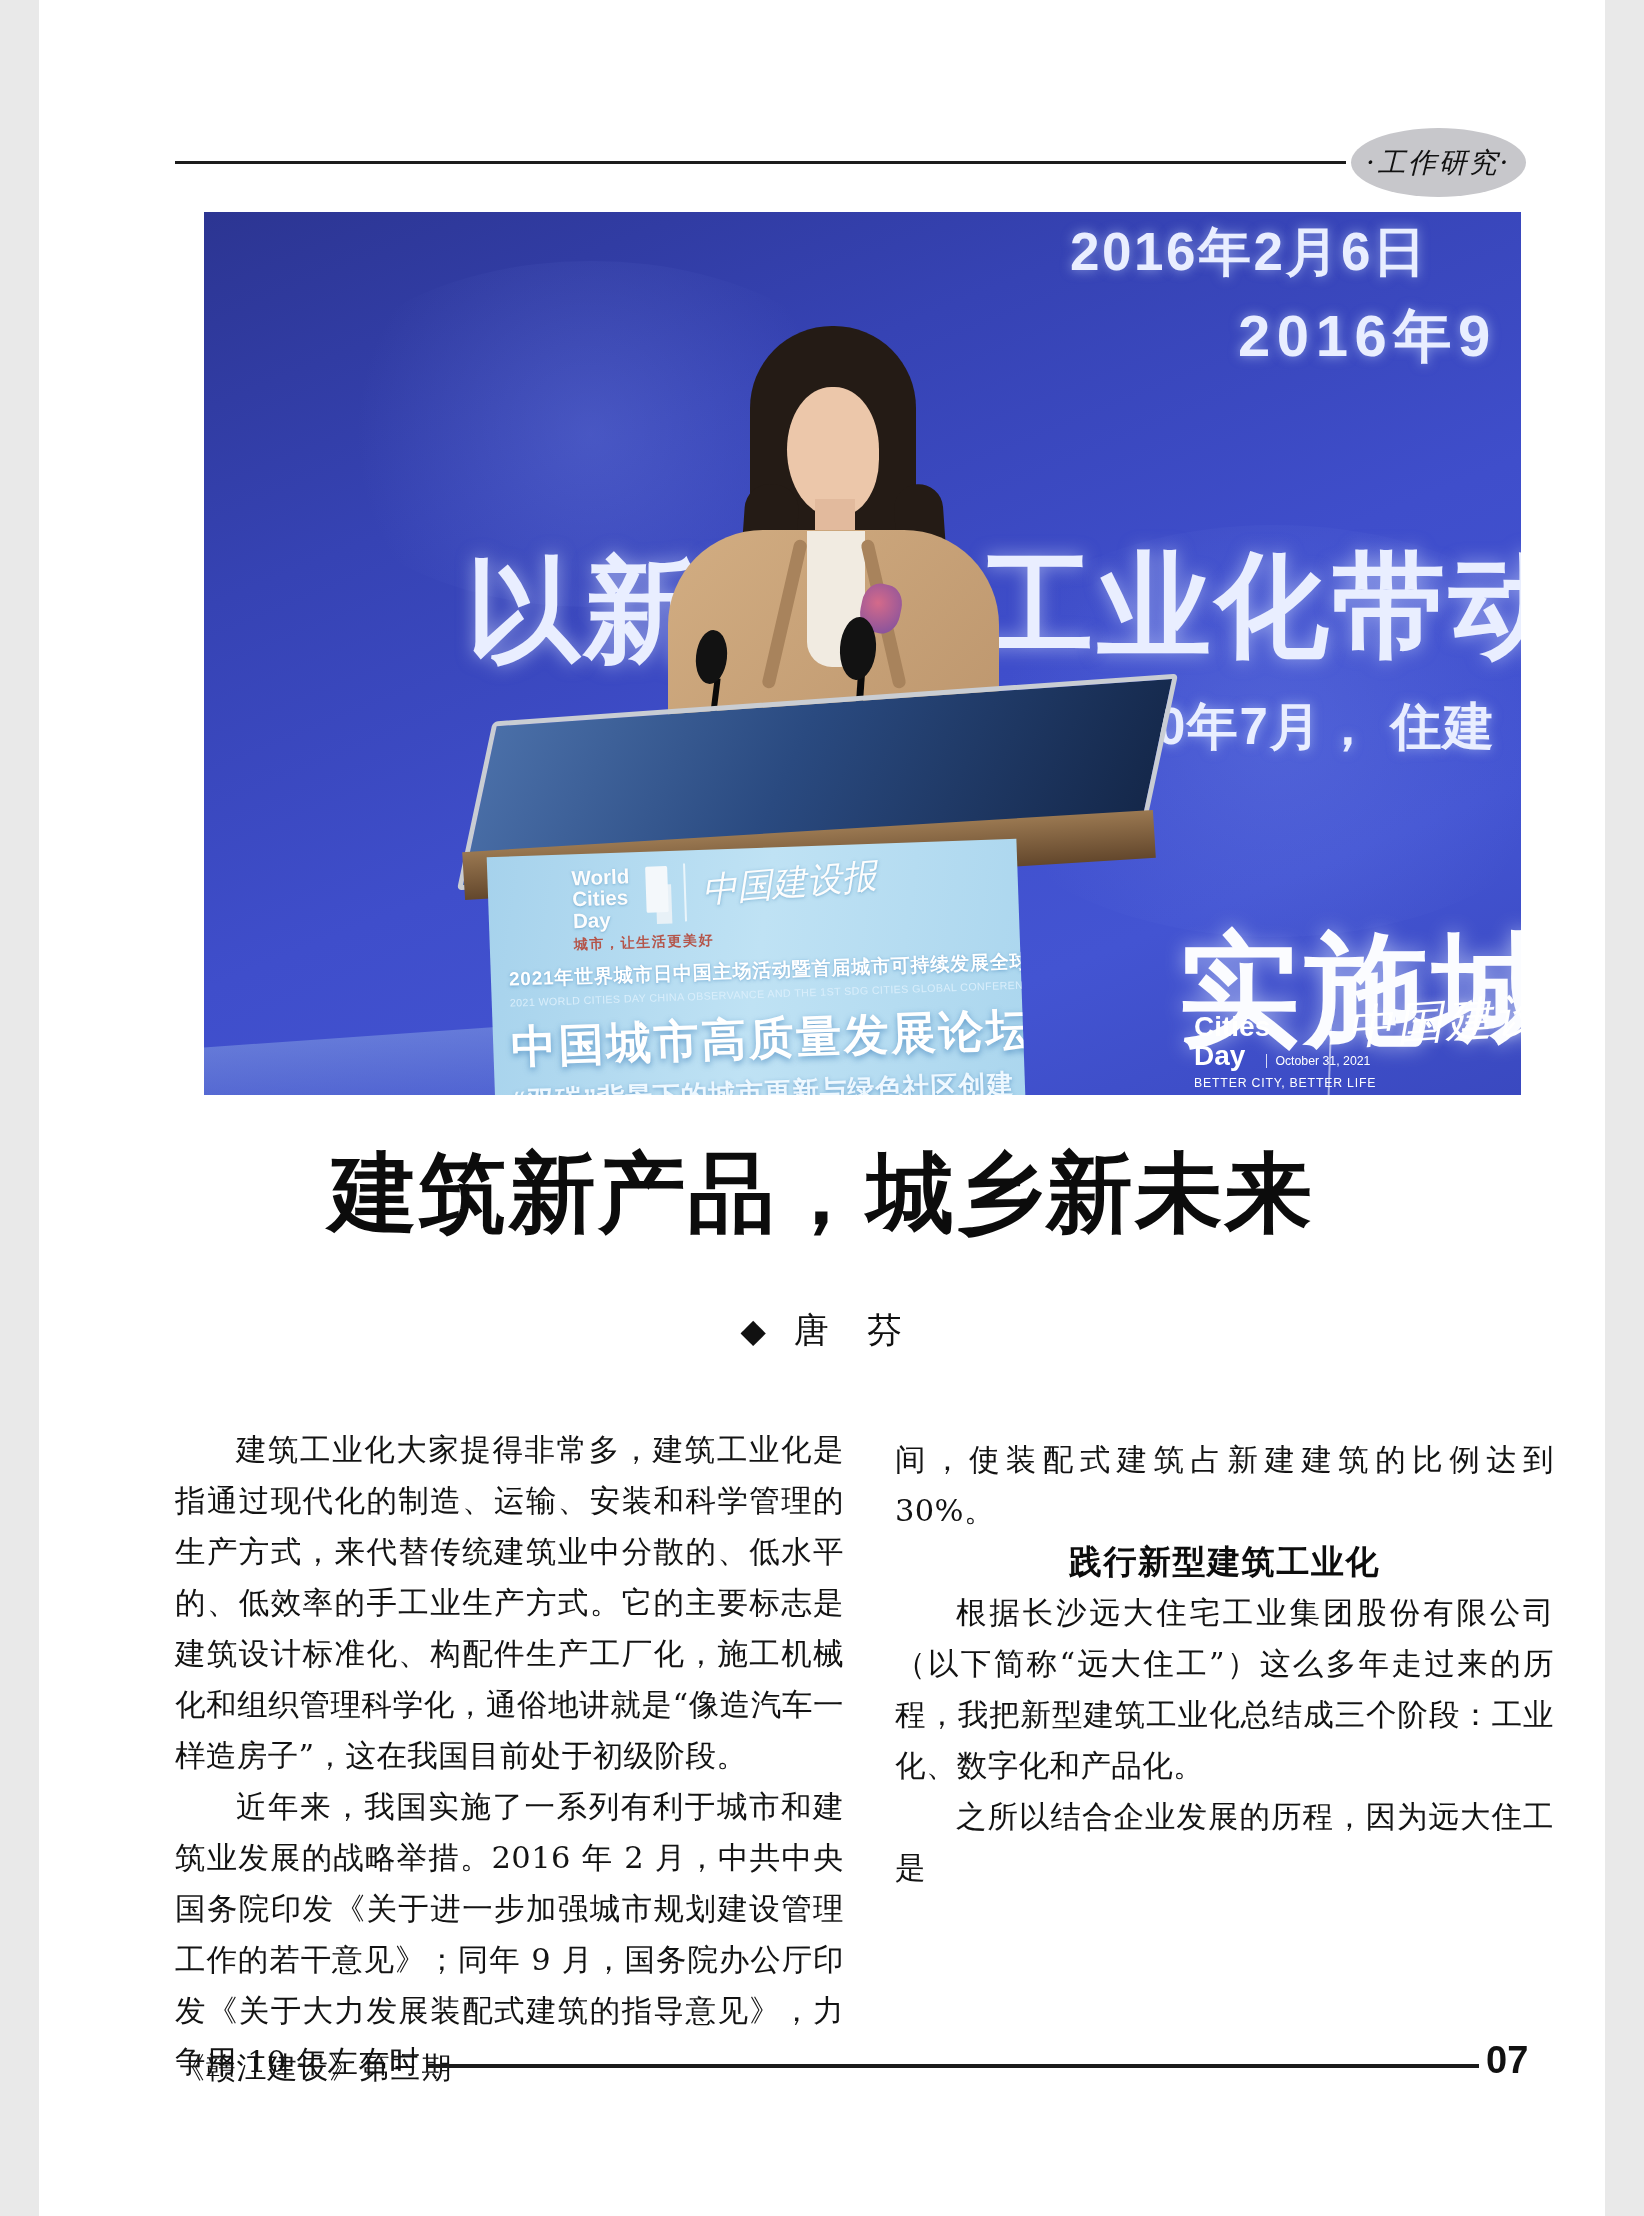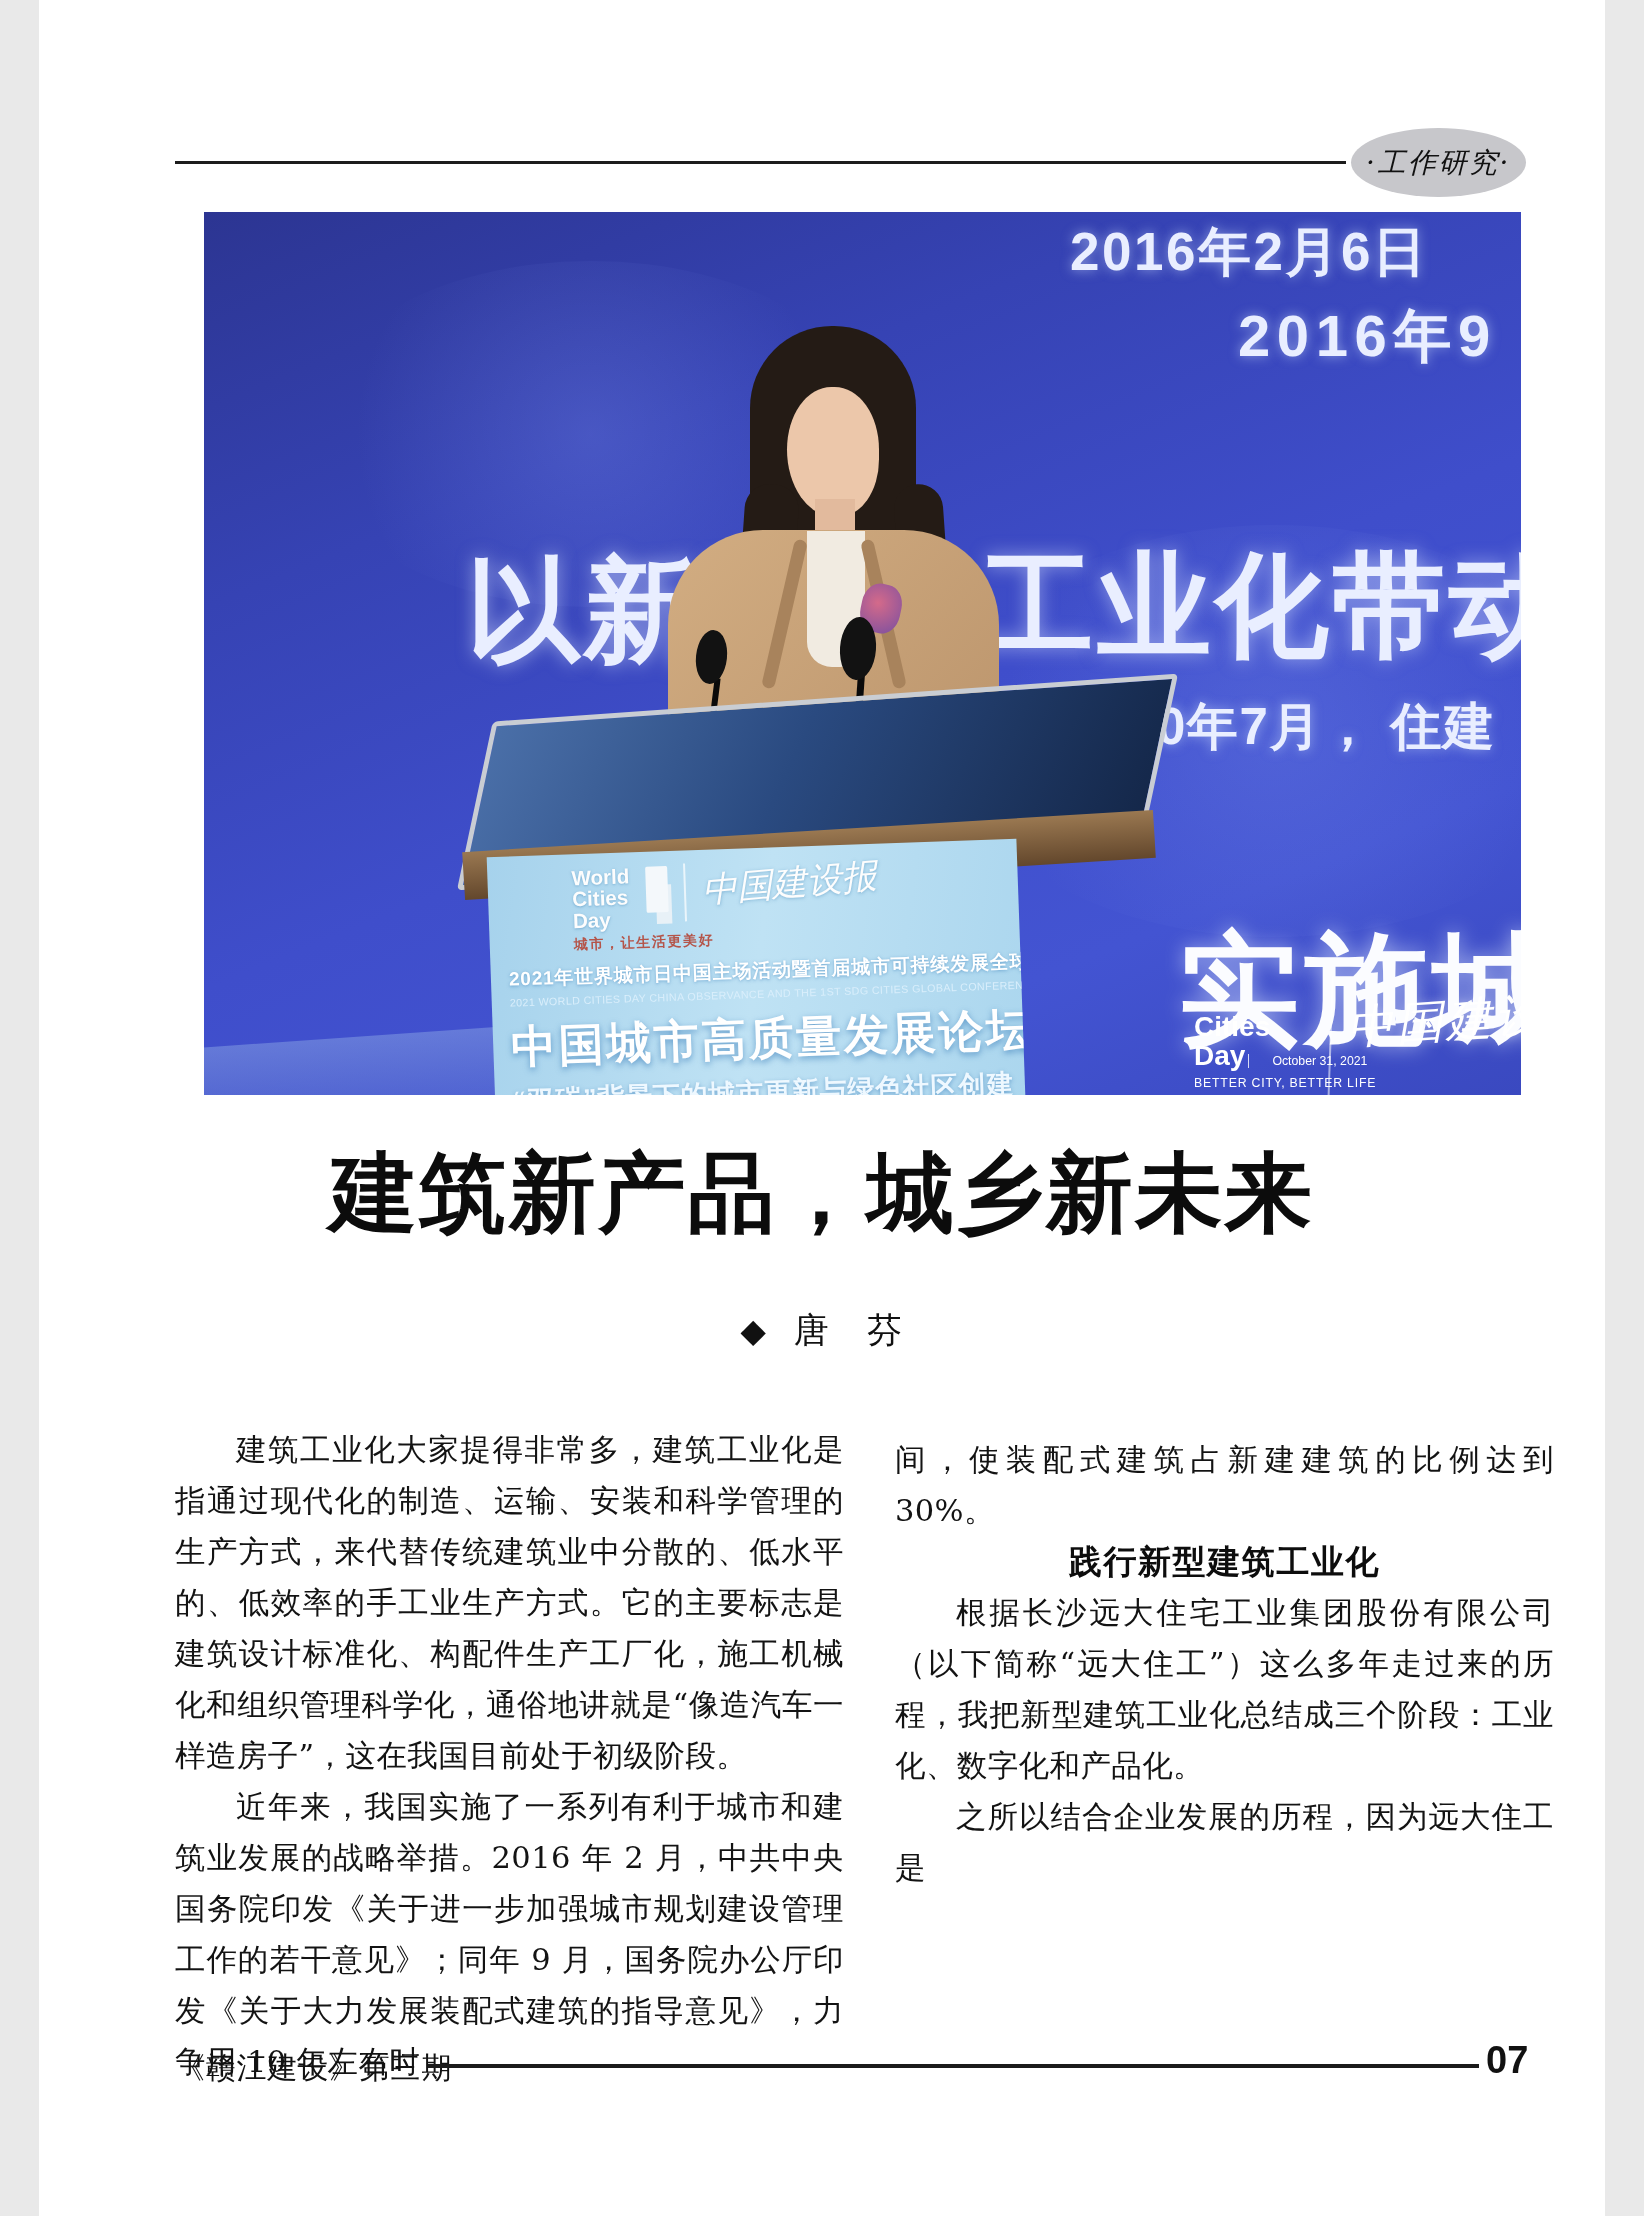--- a/index.html
+++ b/index.html
@@ -85,21 +85,21 @@
   .banner-forum-sub{color:#eef8ff;font-weight:700;font-size:27px;letter-spacing:0.8px;margin-top:6.6px;
         text-shadow:0 1.6px 4.1px rgba(40,110,175,.5);white-space:nowrap;}
 
   
   .impl-headline{left:974px;top:698px;font-size:122px;font-weight:800;letter-spacing:5px;
         color:#fbfcff;font-family:"Liberation Sans",sans-serif;white-space:nowrap;
         text-shadow:0 0 20px rgba(225,235,255,.6);}
   .corner-wcd{left:990px;top:800px;color:#fff;font-family:"Liberation Sans",sans-serif;line-height:1.05;}
   .corner-wcd .big{font-size:28px;font-weight:700;}
   .corner-date{font-size:12.3px;font-weight:400;border-left:1.6px solid rgba(255,255,255,.8);
-        padding-left:23px;margin-left:3px;}
+        padding-left:8px;margin-left:21px;}
   .corner-motto{font-size:12.3px;letter-spacing:0.8px;margin-top:6px;}
   .corner-divider{left:1125px;top:764px;width:1.6px;height:158px;background:rgba(255,255,255,.55);transform:rotate(2deg);}
   .corner-brand{left:1143px;top:777px;color:#ffffff;font-family:"DejaVu Serif",serif;font-style:italic;
         font-size:46px;transform:rotate(-4deg);letter-spacing:3.3px;white-space:nowrap;
         text-shadow:0 0 8.2px rgba(255,255,255,.4);}
 
   
   .article-title{left:0;top:1135px;width:100%;text-align:center;
         font-family:"Liberation Sans",sans-serif;font-weight:900;font-size:87px;
         letter-spacing:2.5px;color:#0c0c0c;}

